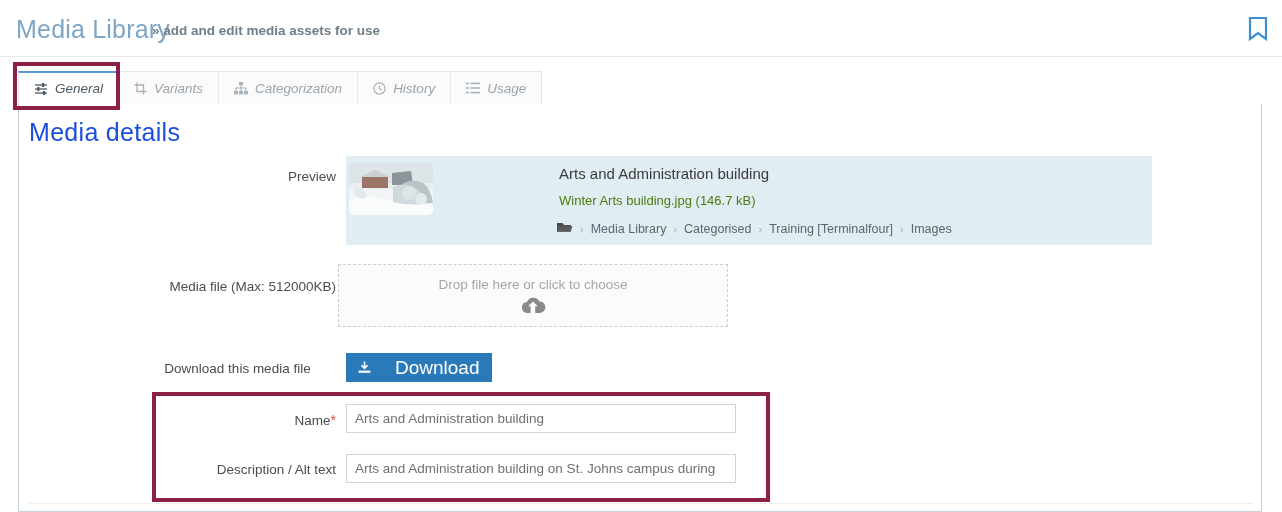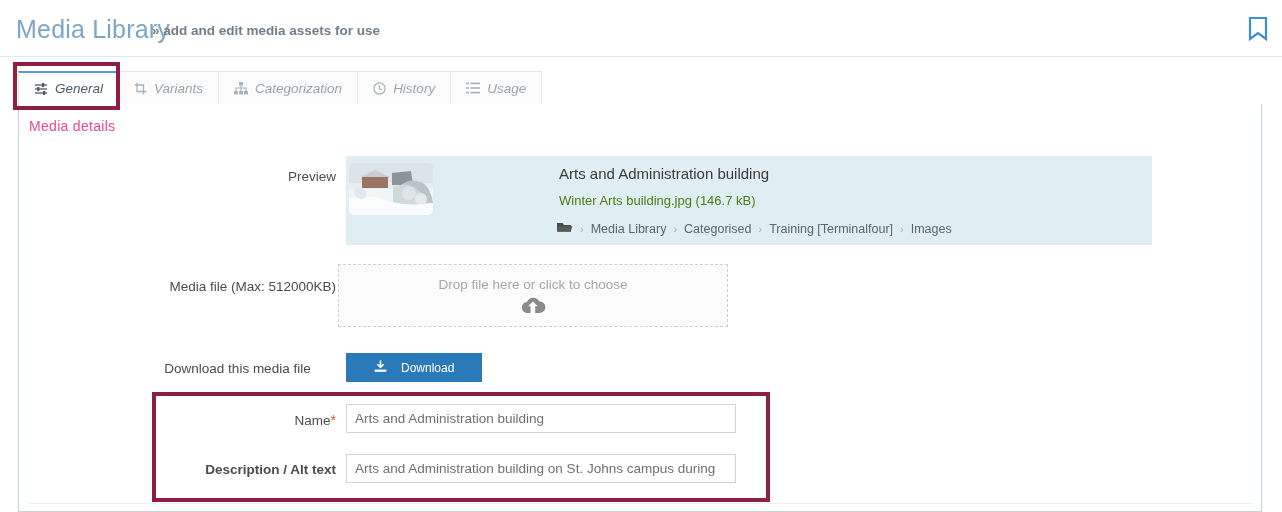--- a/index.html
+++ b/index.html
@@ -96,22 +96,22 @@
     height: 408px;
     border: 1px solid #c4d3de;
     border-top: none;
     box-sizing: border-box;
     background: #fff;
   }
   .section-title {
     position: absolute;
     left: 10px;
     top: 14px;
-    font-size: 14px;
-    color: #ec4899;
+    font-size: 25px;
+    color: #1d4ed8;
     font-weight: 400;
     letter-spacing: .3px;
   }
   .form-label {
     position: absolute;
     text-align: right;
     font-size: 13.5px;
     color: #4c4c4c;
     line-height: 18px;
   }
@@ -181,27 +181,27 @@
     color: #a6a6a6;
   }
   .dropzone-icon { margin-top: 3px; }
 
   
   .dl-btn {
     position: absolute;
     left: 327px;
     top: 249px;
     height: 29px;
-    padding: 0 28px;
+    padding: 0 12px;
     background: #2a7ab9;
     color: #fff;
-    font-size: 12px;
+    font-size: 19px;
     display: flex;
     align-items: center;
-    gap: 14px;
+    gap: 24px;
     border: none;
     cursor: pointer;
     font-family: "Liberation Sans", sans-serif;
   }
 
   
   .t4-input {
     position: absolute;
     height: 29px;
     border: 1px solid #d3d3d3;
@@ -390,20 +390,20 @@
       </svg>
     </span>
     <span>Download</span>
   </button>
 
   <div class="form-label" style="left:140px; top:307px; width:177px;">
     <span>Name</span><span class="req-star">*</span>
   </div>
   <input class="t4-input" style="left: 327px; top: 300px; width: 390px;" value="Arts and Administration building">
 
-  <div class="form-label" style="left:120px; top:357px; width:197px;font-weight:bold;">Description / Alt text</div>
+  <div class="form-label" style="left:120px; top:357px; width:197px;">Description / Alt text</div>
   <input class="t4-input" style="left: 327px; top: 350px; width: 390px;" value="Arts and Administration building on St. Johns campus during">
 
   <div class="bottom-divider"></div>
 </div>
 
 <div class="highlight" id="hl-tab"></div>
 <div class="highlight" id="hl-fields"></div>
 
 </body></html>

